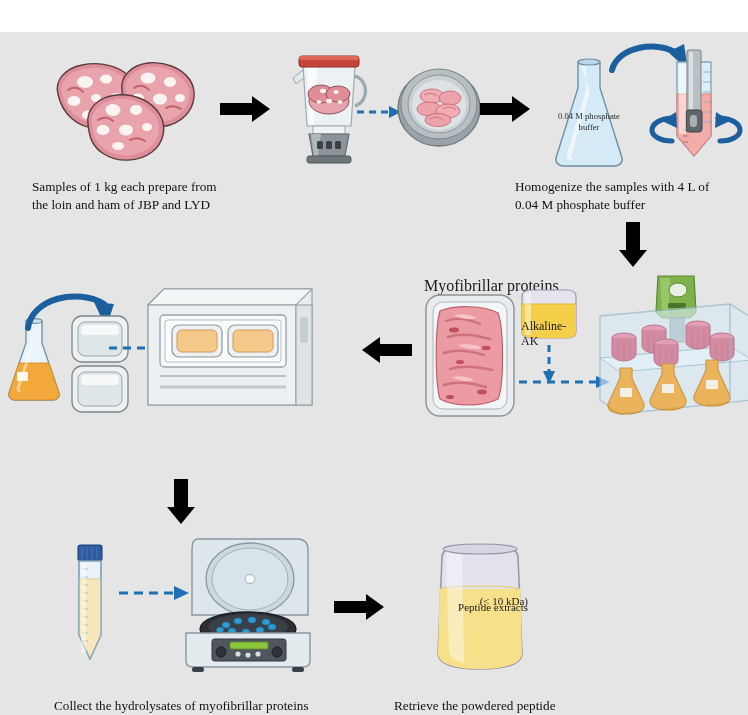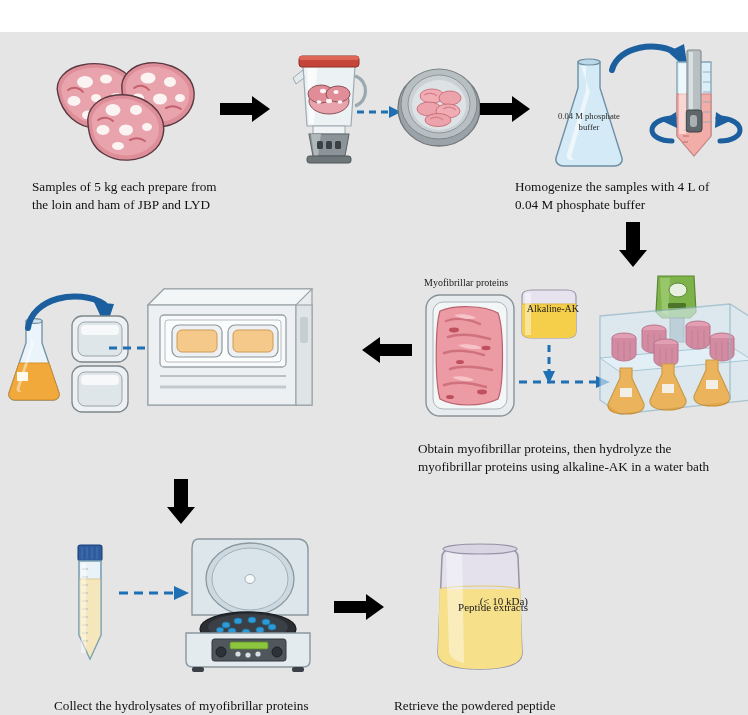--- a/index.html
+++ b/index.html
@@ -23,21 +23,21 @@
   .abs { position: absolute; }
   .caption {
     font-family: "Liberation Serif", "DejaVu Serif", serif;
     font-size: 13.2px;
     line-height: 17.5px;
     color: #111111;
     white-space: pre-line;
   }
   .fig-label {
     font-family: "Liberation Serif", "DejaVu Serif", serif;
-    font-size: 10px;
+    font-size: 16px;
     color: #1a1a1a;
   }
   .jar-text {
     font-family: "Liberation Serif", "DejaVu Serif", serif;
     font-size: 11px;
     color: #1a1a1a;
     text-align: right;
     line-height: 14px;
   }
   .flask-text {
@@ -221,21 +221,21 @@
 
   <div class="abs" style="left:646px; top:78px;">
     <svg width="100" height="36" viewBox="0 0 100 36">
       <path d="M28,8 C14,8 6,14 6,20 C6,26 14,31 26,31" fill="none" stroke="#1C5F9E" stroke-width="5" stroke-linecap="round"></path>
       <path d="M30,2 L16,11 L31,18 Z" fill="#1C5F9E"></path>
       <path d="M72,8 C86,8 94,14 94,20 C94,26 86,31 74,31" fill="none" stroke="#1C5F9E" stroke-width="5" stroke-linecap="round"></path>
       <path d="M70,2 L84,11 L69,18 Z" fill="#1C5F9E"></path>
     </svg>
   </div>
 
-  <div class="abs caption" style="left:32px; top:146px; width:240px;">Samples of 5 kg each prepare from
+  <div class="abs caption" style="left:32px; top:146px; width:240px;">Samples of 1 kg each prepare from
 the loin and ham of JBP and LYD</div>
   <div class="abs caption" style="left:515px; top:146px; width:236px;">Homogenize  the  samples  with  4 L  of
 0.04 M phosphate buffer</div>
 
   <div class="abs" style="left:618px; top:190px;">
     <svg width="30" height="46" viewBox="0 0 30 46">
       <path d="M8,0 L22,0 L22,28 L29,28 L15,45 L1,28 L8,28 Z" fill="#000000"></path>
     </svg>
   </div>
 
@@ -334,21 +334,21 @@
   </div>
 
   <div class="abs" style="left:516px; top:256px;">
     <svg width="66" height="52" viewBox="0 0 66 52">
       <path d="M6,8 C6,4 10,2 16,2 L50,2 C56,2 60,4 60,8 L60,44 C60,48 56,50 50,50 L16,50 C10,50 6,48 6,44 Z" fill="#E6E2EE" stroke="#9A95AA" stroke-width="1.2"></path>
       <path d="M6,16 L60,16 L60,44 C60,48 56,50 50,50 L16,50 C10,50 6,48 6,44 Z" fill="#F5CE4A" stroke="none"></path>
       <path d="M6,16 L60,16" stroke="#D9B53C" stroke-width="1"></path>
       <rect x="9" y="5" width="6" height="42" fill="#FFFFFF" opacity="0.45"></rect>
     </svg>
   </div>
-  <div class="abs fig-label" style="left:521px; top:271px; width:58px; text-align:right; font-size:10px;">Alkaline-AK</div>
+  <div class="abs fig-label" style="left:521px; top:287px; width:58px; text-align:left; font-size:12px;">Alkaline-AK</div>
 
   <div class="abs" style="left:541px; top:312px;">
     <svg width="16" height="42" viewBox="0 0 16 42">
       <line x1="8" y1="1" x2="8" y2="28" stroke="#1F6FB4" stroke-width="3" stroke-dasharray="7,5"></line>
       <path d="M2,27 L8,40 L14,27 Z" fill="#1F6FB4"></path>
     </svg>
   </div>
 
   <div class="abs" style="left:518px; top:342px;">
     <svg width="96" height="16" viewBox="0 0 96 16">
@@ -431,22 +431,20 @@
           <path d="M14,2 L26,2 L26,12 L38,38 C39,44 33,48 20,48 C7,48 1,44 2,38 L14,12 Z" fill="#F2A93B" stroke="#C98C28" stroke-width="1.2"></path>
           <rect x="14" y="22" width="12" height="9" fill="#FDF6EA" opacity="0.95"></rect>
         </g>
       </g>
 
       <path d="M2,42 L132,30 L154,44 L154,126 L22,140 L2,126 Z" fill="#CFE6F2" opacity="0.18" stroke="#7FAABF" stroke-width="1.4"></path>
       <line x1="132" y1="30" x2="132" y2="126" stroke="#8FB6C8" stroke-width="1"></line>
     </svg>
   </div>
 
-  <div class="abs caption" style="left:418px; top:408px; width:330px;">Obtain myofibrillar proteins, then hydrolyze the
-myofibrillar proteins using alkaline-AK in a water bath</div>
 
   <div class="abs" style="left:166px; top:447px;">
     <svg width="30" height="46" viewBox="0 0 30 46">
       <path d="M8,0 L22,0 L22,28 L29,28 L15,45 L1,28 L8,28 Z" fill="#000000"></path>
     </svg>
   </div>
 
   <div class="abs" style="left:72px; top:511px;">
     <svg width="36" height="124" viewBox="0 0 36 124">
       <rect x="6" y="2" width="24" height="16" rx="2.5" fill="#2E5C9E" stroke="#1E417A" stroke-width="1.1"></rect>

